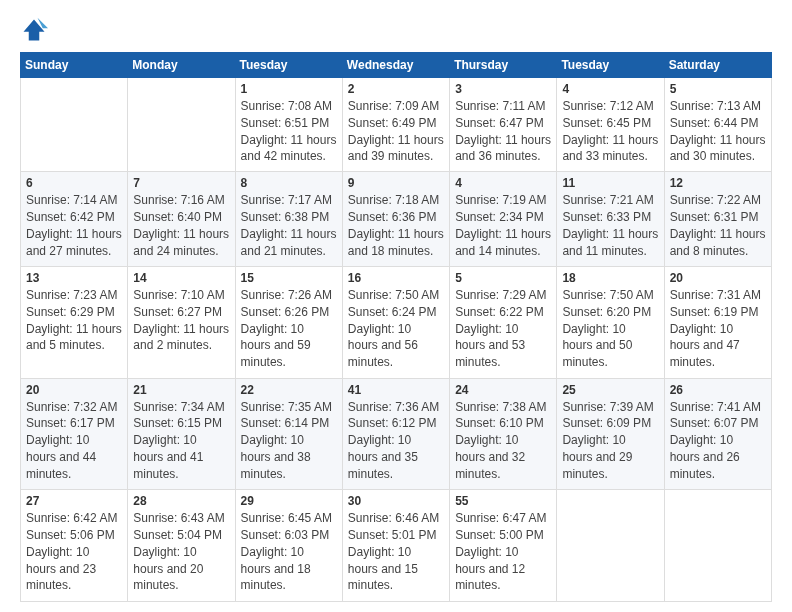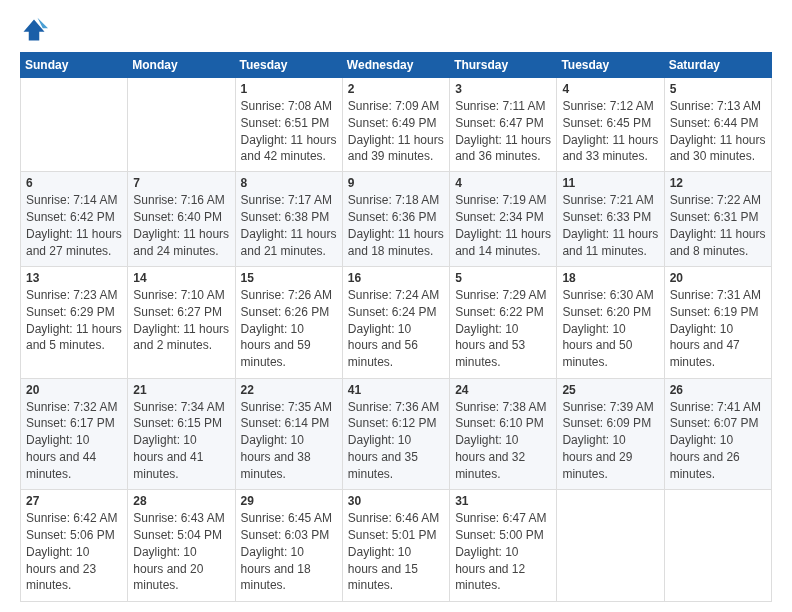--- a/index.html
+++ b/index.html
@@ -222,33 +222,33 @@
 Daylight: 11 hours and 2 minutes.</div>
           </td>
           <td>
             <div class="day-num">15</div>
             <div class="day-info">Sunrise: 7:26 AM
 Sunset: 6:26 PM
 Daylight: 10 hours and 59 minutes.</div>
           </td>
           <td>
             <div class="day-num">16</div>
-            <div class="day-info">Sunrise: 7:24 AM
+            <div class="day-info">Sunrise: 7:50 AM
 Sunset: 6:24 PM
 Daylight: 10 hours and 56 minutes.</div>
           </td>
           <td>
             <div class="day-num">5</div>
             <div class="day-info">Sunrise: 7:29 AM
 Sunset: 6:22 PM
 Daylight: 10 hours and 53 minutes.</div>
           </td>
           <td>
             <div class="day-num">18</div>
-            <div class="day-info">Sunrise: 6:30 AM
+            <div class="day-info">Sunrise: 7:50 AM
 Sunset: 6:20 PM
 Daylight: 10 hours and 50 minutes.</div>
           </td>
           <td>
             <div class="day-num">20</div>
             <div class="day-info">Sunrise: 7:31 AM
 Sunset: 6:19 PM
 Daylight: 10 hours and 47 minutes.</div>
           </td>
         </tr>
@@ -315,21 +315,21 @@
 Sunset: 6:03 PM
 Daylight: 10 hours and 18 minutes.</div>
           </td>
           <td>
             <div class="day-num">30</div>
             <div class="day-info">Sunrise: 6:46 AM
 Sunset: 5:01 PM
 Daylight: 10 hours and 15 minutes.</div>
           </td>
           <td>
-            <div class="day-num">31</div>
+            <div class="day-num">55</div>
             <div class="day-info">Sunrise: 6:47 AM
 Sunset: 5:00 PM
 Daylight: 10 hours and 12 minutes.</div>
           </td>
           <td class="empty-cell"></td>
           <td class="empty-cell"></td>
         </tr>
       </tbody>
   </table>
 </div>

